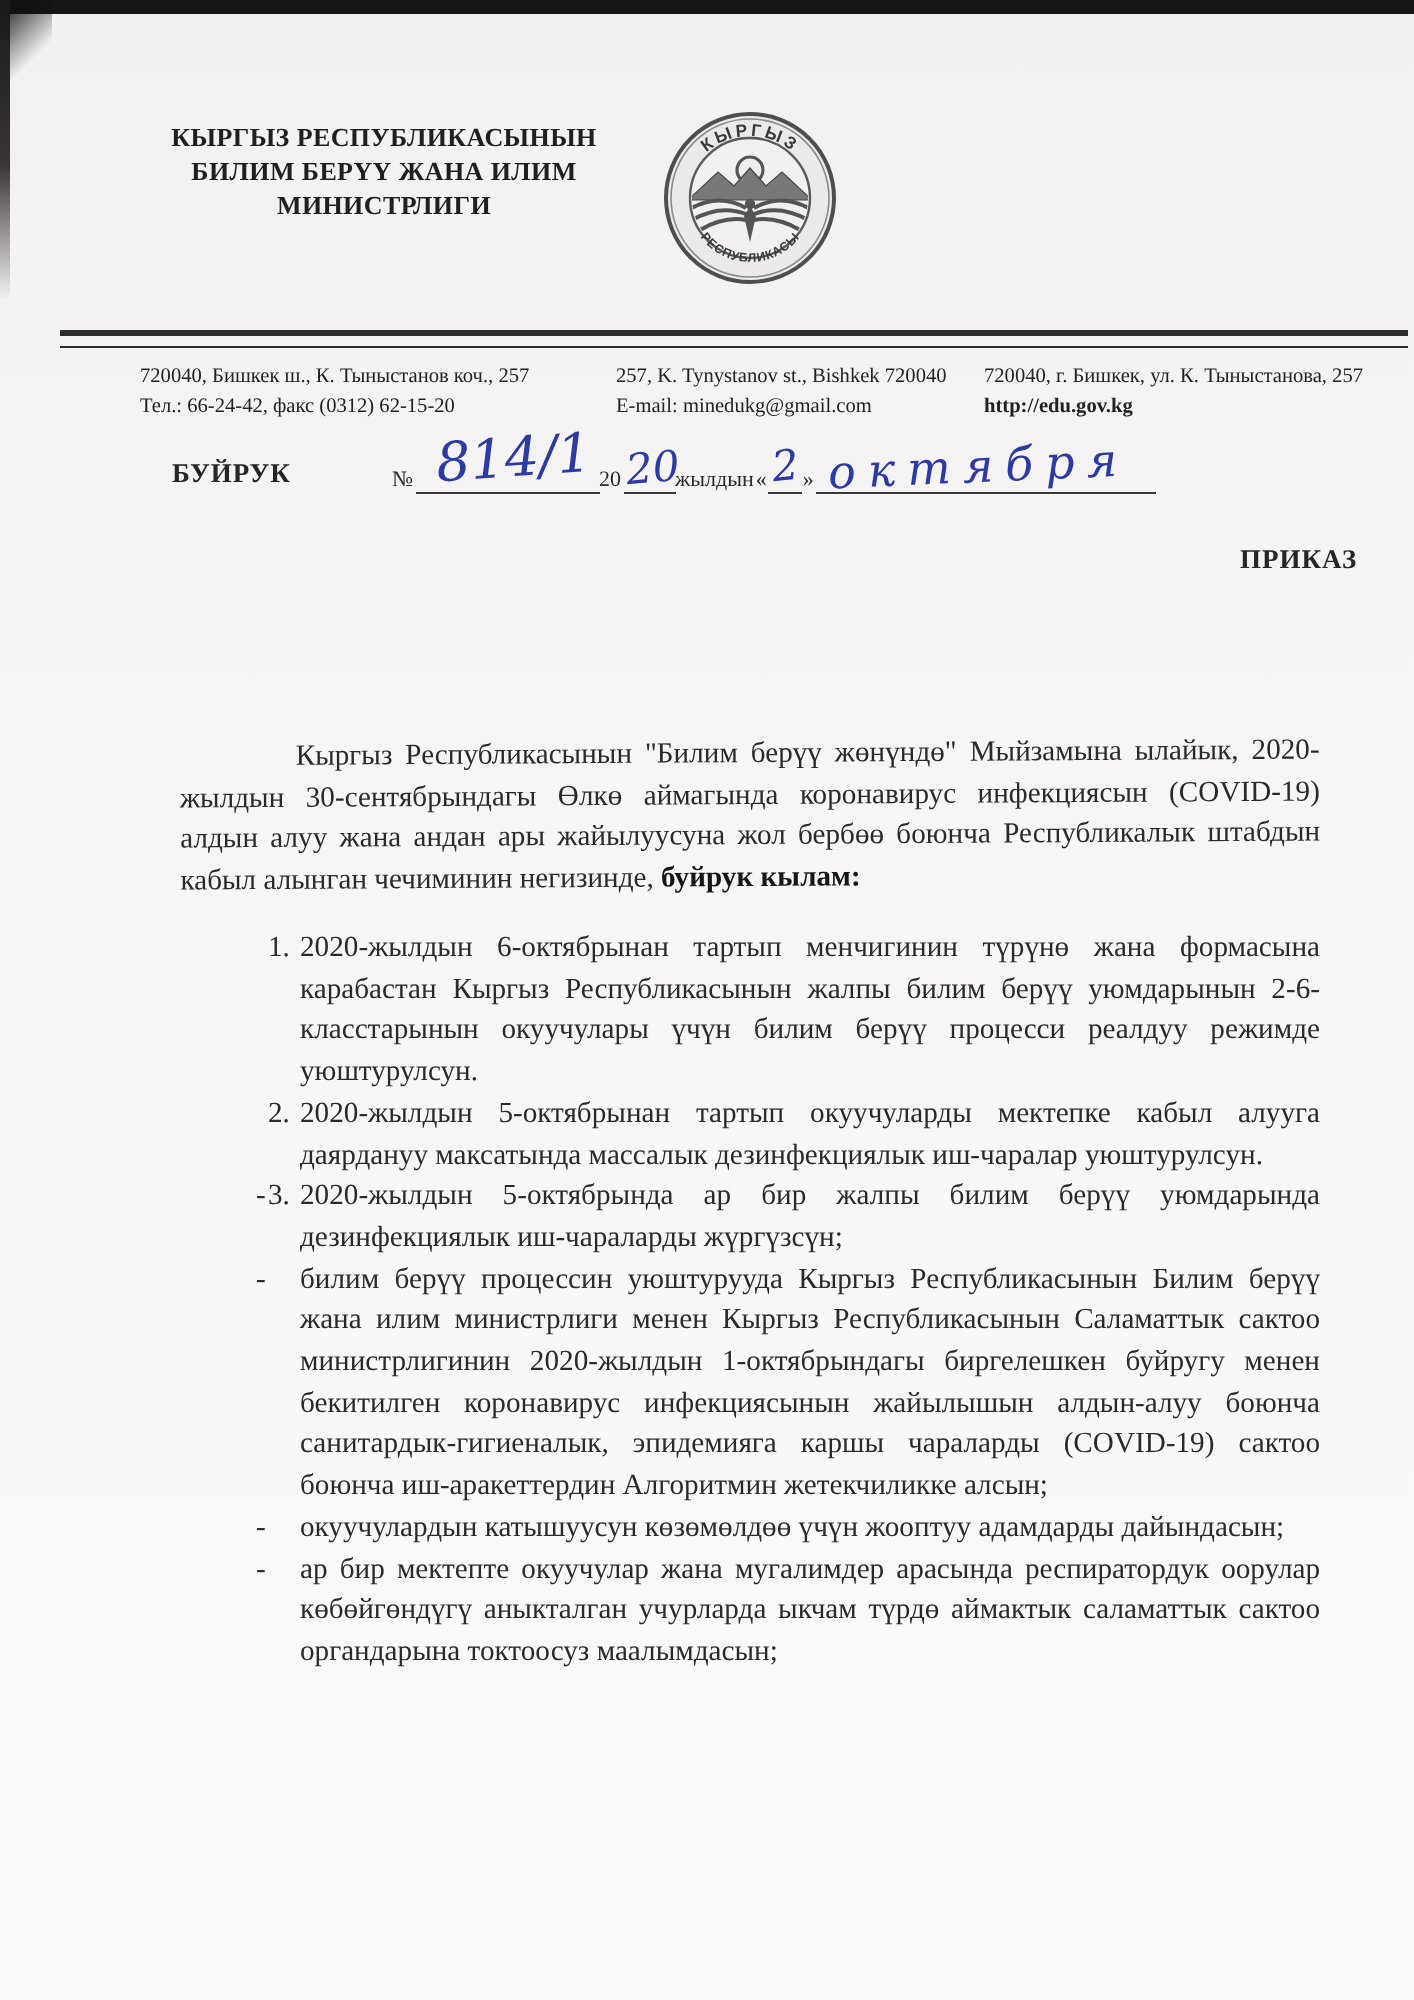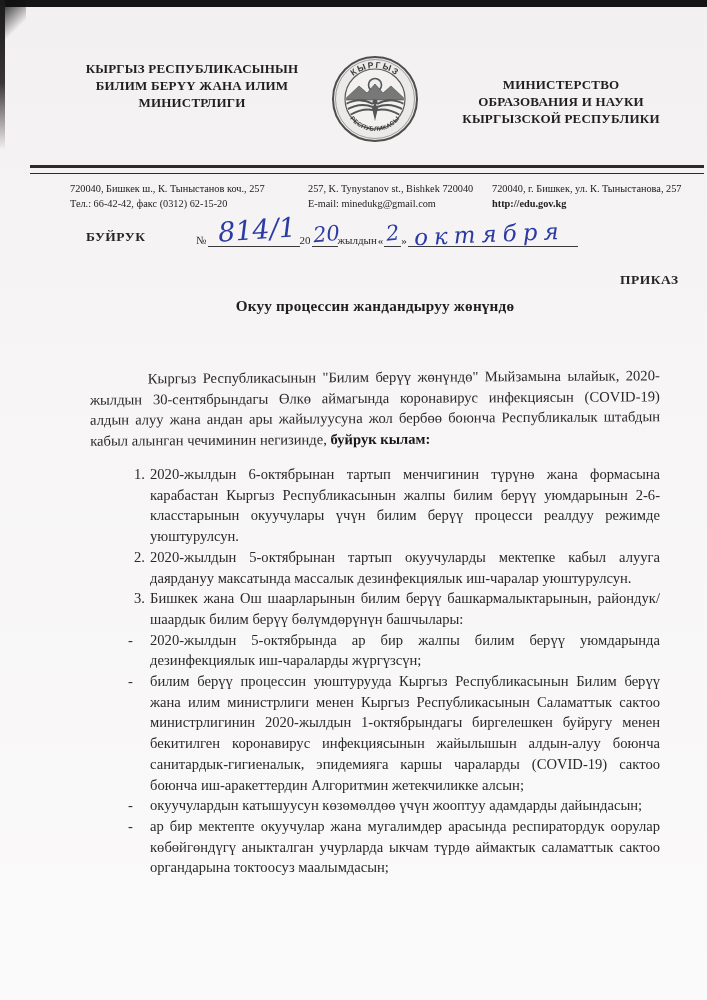--- a/index.html
+++ b/index.html
@@ -106,30 +106,27 @@
         <path d="M19,60 Q31,53 42,55"></path>
         <path d="M75,50 Q60,41 46,49"></path>
         <path d="M73,55 Q59,47 46,52"></path>
         <path d="M69,60 Q57,53 46,55"></path>
       </g>
       <circle cx="44" cy="47" r="2.6" fill="#555"></circle>
       <path d="M44,48 L47,53 L44,66 L41,53 Z" fill="#555"></path>
     </g>
   </svg>
 
-  <div class="org org-ru">МИНИСТЕРСТВО
-ОБРАЗОВАНИЯ И НАУКИ
-КЫРГЫЗСКОЙ РЕСПУБЛИКИ</div>
 
   <div class="double-rule"></div>
 
   <div class="contacts">
     <div class="contact-col c1">
       <div class="l1">720040, Бишкек  ш., К. Тыныстанов коч., 257</div>
-      <div class="l2">Тел.: 66-42-42, факс (0312) 62-15-20</div>
+      <div class="l2">Тел.: 66-24-42, факс (0312) 62-15-20</div>
     </div>
     <div class="contact-col c2">
       <div class="l1">257,  K. Tynystanov st., Bishkek  720040</div>
       <div class="l2">E-mail: minedukg@gmail.com</div>
     </div>
     <div class="contact-col c3">
       <div class="l1">720040, г. Бишкек, ул. К. Тыныстанова, 257</div>
       <div class="l2">http://edu.gov.kg</div>
     </div>
   </div>
@@ -150,37 +147,35 @@
     <span class="printed">«</span>
     <span class="blank blank-day">
       <span class="hw hw-day">2</span>
     </span>
     <span class="printed">»</span>
     <span class="blank blank-month">
       <span class="hw hw-month">октября</span>
     </span>
   </div>
 
-  <div class="doc-title">Окуу процессин жандандыруу жөнүндө</div>
 
   <div class="body-text">
     <p class="intro"><span>Кыргыз Республикасынын "Билим берүү жөнүндө" Мыйзамына ылайык, 2020-жылдын 30-сентябрындагы Өлкө аймагында коронавирус инфекциясын (COVID-19) алдын алуу жана андан ары жайылуусуна жол бербөө боюнча Республикалык штабдын кабыл алынган чечиминин негизинде, </span><b>буйрук кылам:</b></p>
 
     <div class="list">
       <div class="li num">
         <span class="marker">1.</span>
         <span class="li-text">2020-жылдын 6-октябрынан тартып менчигинин түрүнө жана формасына карабастан Кыргыз Республикасынын жалпы билим берүү уюмдарынын 2-6-класстарынын окуучулары үчүн билим берүү процесси реалдуу режимде уюштурулсун.</span>
       </div>
       <div class="li num">
         <span class="marker">2.</span>
         <span class="li-text">2020-жылдын 5-октябрынан тартып окуучуларды мектепке кабыл алууга даярдануу максатында массалык дезинфекциялык иш-чаралар уюштурулсун.</span>
       </div>
       <div class="li num">
         <span class="marker">3.</span>
-        <span class="li-text">Бишкек жана Ош шаарларынын билим берүү башкармалыктарынын, райондук/шаардык билим берүү бөлүмдөрүнүн башчылары:</span>
       </div>
       <div class="li dash">
         <span class="marker">-</span>
         <span class="li-text">2020-жылдын 5-октябрында ар бир жалпы билим берүү уюмдарында дезинфекциялык иш-чараларды жүргүзсүн;</span>
       </div>
       <div class="li dash">
         <span class="marker">-</span>
         <span class="li-text">билим берүү процессин уюштурууда Кыргыз Республикасынын Билим берүү жана илим министрлиги менен Кыргыз Республикасынын Саламаттык сактоо министрлигинин 2020-жылдын 1-октябрындагы биргелешкен буйругу менен бекитилген коронавирус инфекциясынын жайылышын алдын-алуу боюнча санитардык-гигиеналык, эпидемияга каршы чараларды (COVID-19) сактоо боюнча иш-аракеттердин Алгоритмин жетекчиликке алсын;</span>
       </div>
       <div class="li dash">

